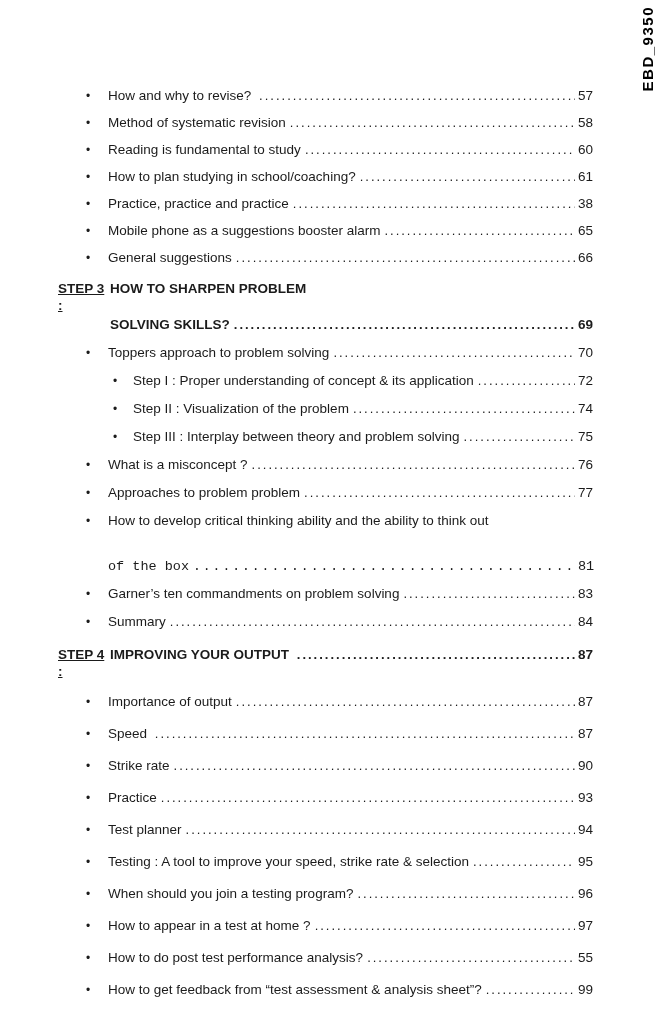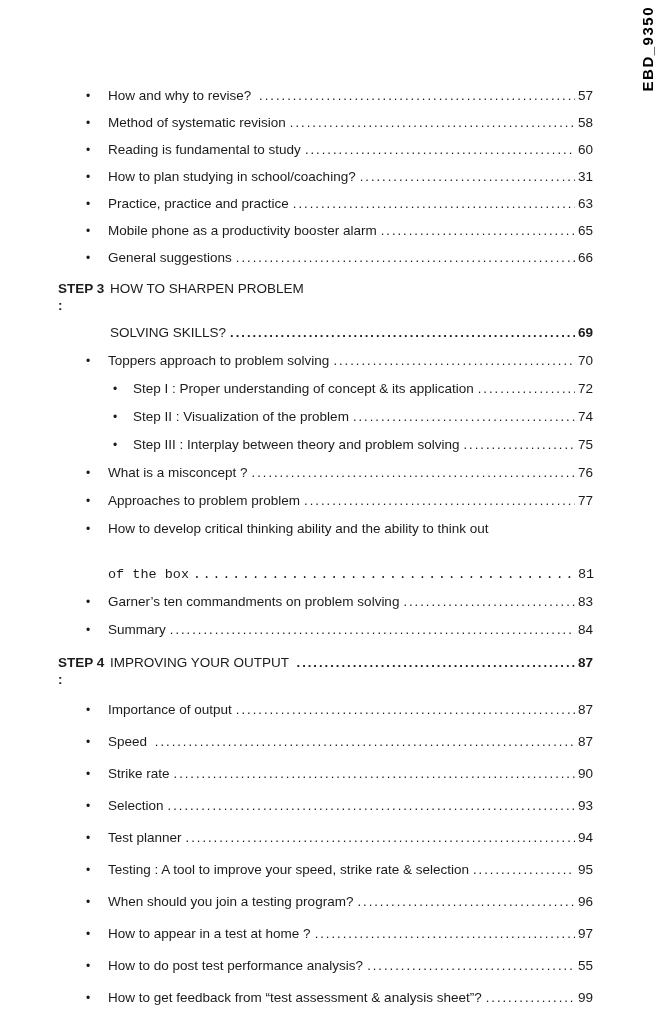--- a/index.html
+++ b/index.html
@@ -51,26 +51,26 @@
     margin: 0 3px 0 4px;
   }
   .leader::before {
     content: "..........................................................................................................................................................................";
     letter-spacing: 2px;
     font-size: 13px;
   }
   .pg { flex: none; min-width: 20px; }
 
   
-  .entry.step .slabel { flex: none; width: 52px; font-weight: bold; }
+  .entry.step .slabel { flex: none; width: 52px; font-weight: bold; text-decoration: underline; }
   .entry.step .hang-s { flex: none; width: 52px; }
-  .entry.step .stext  { flex: none; font-weight: normal; white-space: pre; }
+  .entry.step .stext  { flex: none; font-weight: bold; white-space: pre; }
   .entry.step .pg     { font-weight: bold; }
   .entry.step .leader::before { font-weight: bold; }
-  .entry.step .line + .line { margin-top: 10px; }
+  .entry.step .line + .line { margin-top: 2px; }
   .entry.item .line + .line { margin-top: 28px; font-family: Liberation Mono, monospace; }
 
   
   .sec0 .entry.item { margin-bottom: 9px; }
   .sec1 .entry.item { margin-bottom: 10px; }
   .sec2 .entry.item { margin-bottom: 14px; }
   .sec1 .entry.step { margin-top: 13px; margin-bottom: 11px; }
   .sec2 .entry.step { margin-top: 15px; margin-bottom: 13px; }
 </style>
 </head>
@@ -102,35 +102,35 @@
             <span class="text">Reading is fundamental to study</span>
             <span class="leader"></span>
             <span class="pg">60</span>
           </div>
         </div>
         <div class="entry item lvl1">
           <div class="line">
             <span class="bullet">•</span>
             <span class="text">How to plan studying in school/coaching?</span>
             <span class="leader"></span>
-            <span class="pg">31</span>
+            <span class="pg">61</span>
           </div>
         </div>
         <div class="entry item lvl1">
           <div class="line">
             <span class="bullet">•</span>
             <span class="text">Practice, practice and practice</span>
             <span class="leader"></span>
-            <span class="pg">63</span>
-          </div>
-        </div>
-        <div class="entry item lvl1">
-          <div class="line">
-            <span class="bullet">•</span>
-            <span class="text">Mobile phone as a productivity booster alarm</span>
+            <span class="pg">38</span>
+          </div>
+        </div>
+        <div class="entry item lvl1">
+          <div class="line">
+            <span class="bullet">•</span>
+            <span class="text">Mobile phone as a suggestions booster alarm</span>
             <span class="leader"></span>
             <span class="pg">65</span>
           </div>
         </div>
         <div class="entry item lvl1">
           <div class="line">
             <span class="bullet">•</span>
             <span class="text">General suggestions</span>
             <span class="leader"></span>
             <span class="pg">66</span>
@@ -256,21 +256,21 @@
           <div class="line">
             <span class="bullet">•</span>
             <span class="text">Strike rate</span>
             <span class="leader"></span>
             <span class="pg">90</span>
           </div>
         </div>
         <div class="entry item lvl1">
           <div class="line">
             <span class="bullet">•</span>
-            <span class="text">Selection</span>
+            <span class="text">Practice</span>
             <span class="leader"></span>
             <span class="pg">93</span>
           </div>
         </div>
         <div class="entry item lvl1">
           <div class="line">
             <span class="bullet">•</span>
             <span class="text">Test planner</span>
             <span class="leader"></span>
             <span class="pg">94</span>

